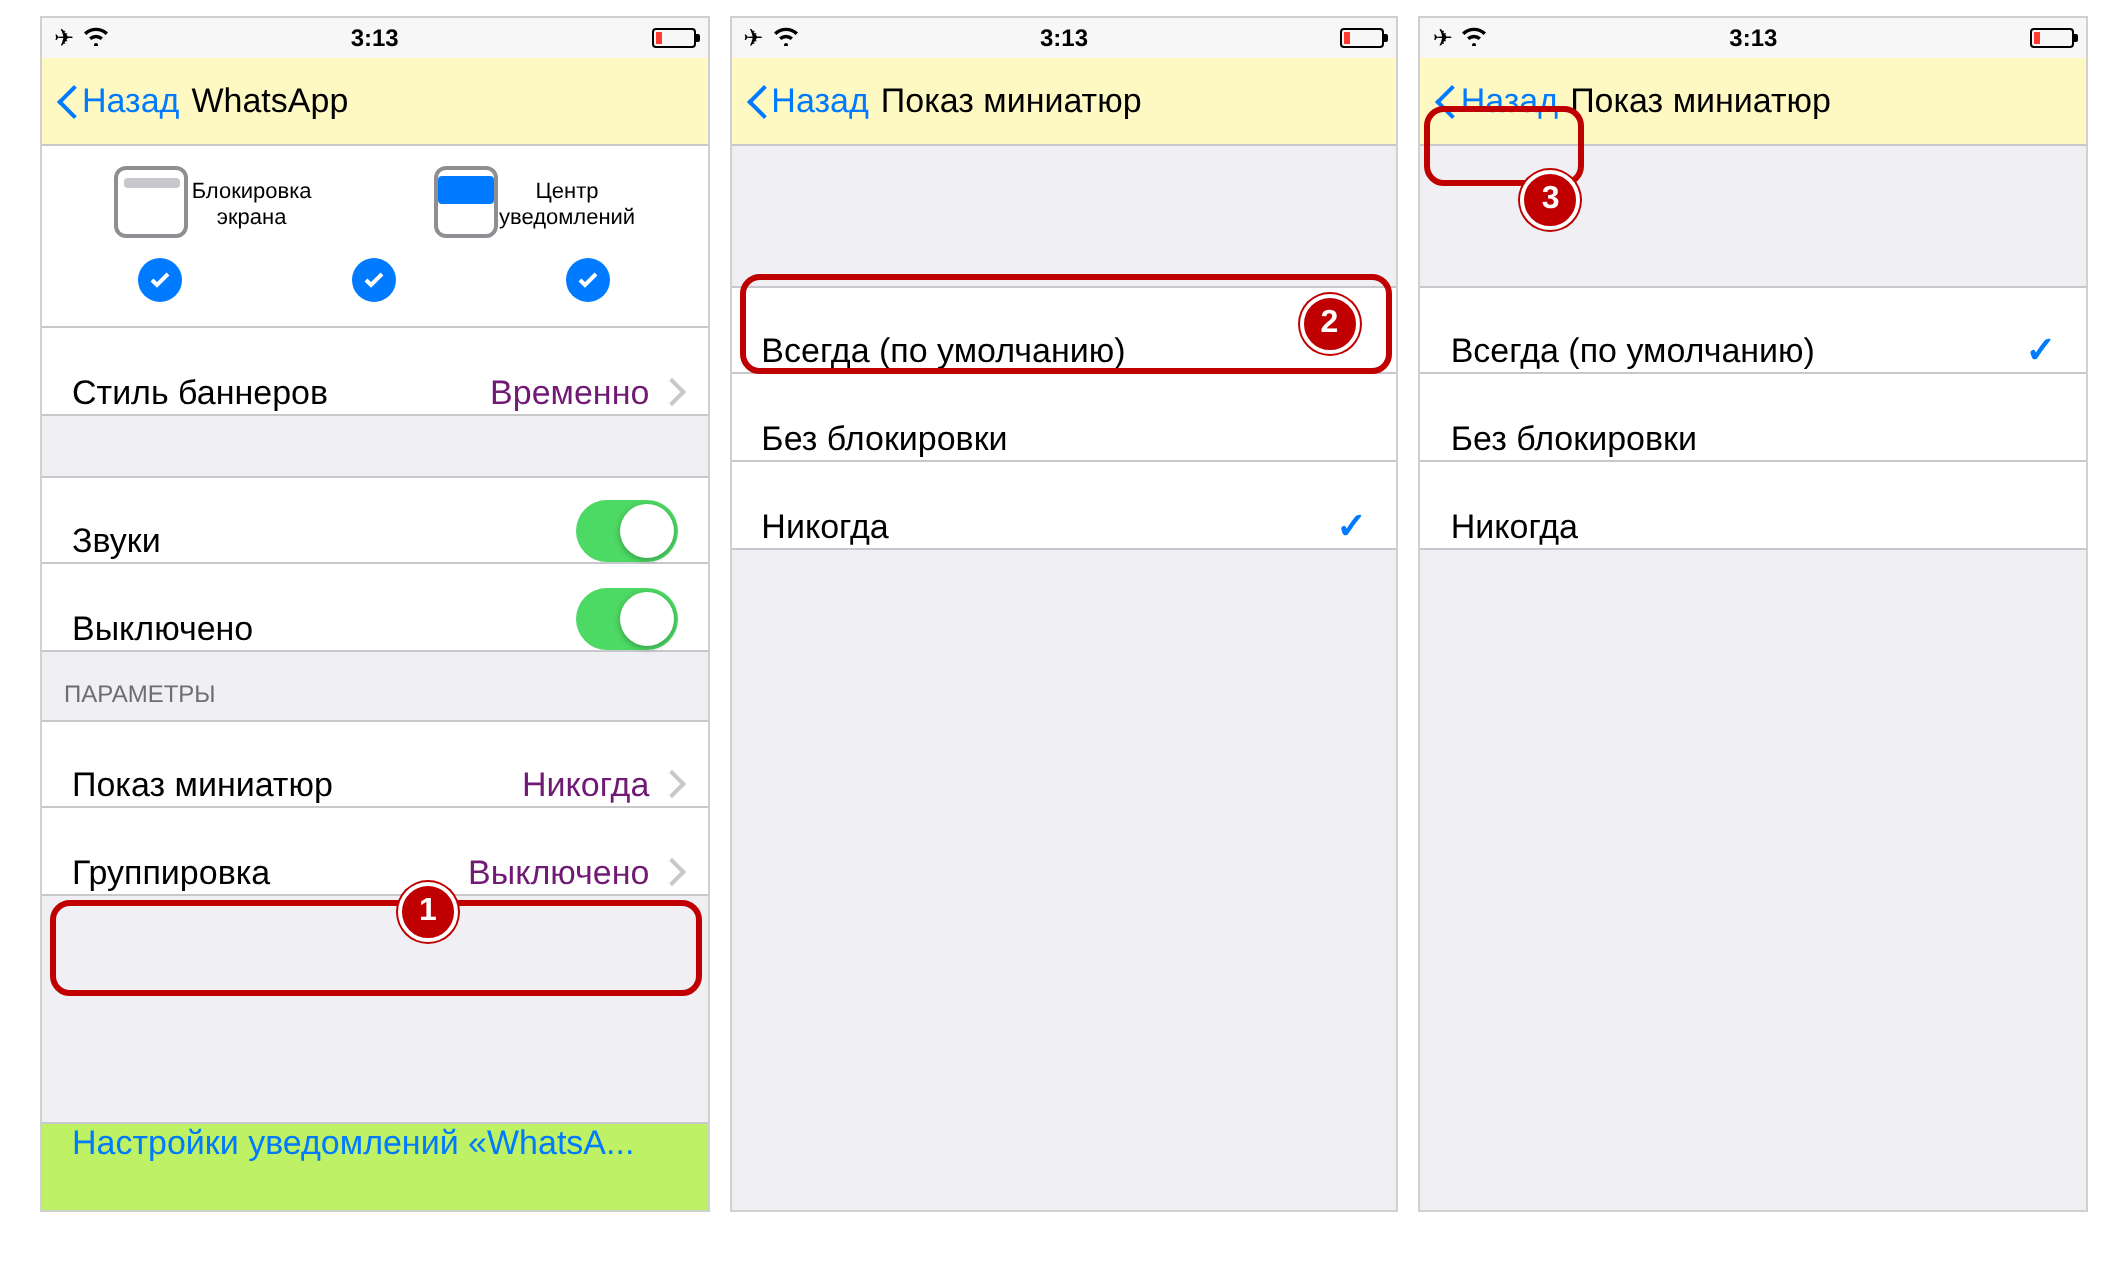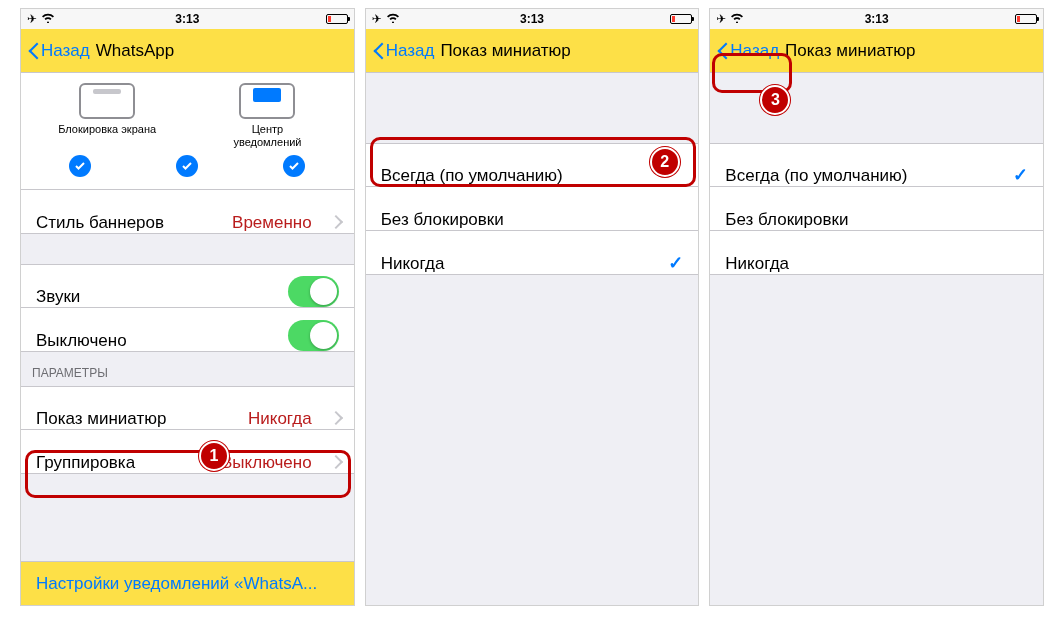--- a/index.html
+++ b/index.html
@@ -36,21 +36,21 @@
     }
     .status-left { display: flex; align-items: center; gap: 4px; }
     .status-time { position: absolute; left: 50%; transform: translateX(-50%); font-weight: 600; }
     .battery {
       width: 22px; height: 10px; border: 1px solid #000; border-radius: 2px; position: relative;
     }
     .battery::after { content: ""; position: absolute; right: -3px; top: 2px; width: 2px; height: 4px; background:#000; border-radius:0 1px 1px 0;}
     .battery-fill { position:absolute; left:1px; top:1px; bottom:1px; width:3px; background:#ff3b30; }
     .nav-bar {
       height: 44px;
-      background: #fde047;
+      background: #fef9c3;
       border-bottom: 1px solid #c8c7cc;
       display: flex;
       align-items: center;
       position: relative;
       padding: 0 6px;
     }
     .back-btn {
       color: #007aff;
       font-size: 17px;
       display: flex;
@@ -73,21 +73,21 @@
     }
     .content { flex:1; overflow:hidden; display:flex; flex-direction:column; }
 
     
     .alert-row {
       background: #fff;
       display: flex;
       justify-content: space-around;
       padding: 10px 6px 0 6px;
     }
-    .alert-item { display:flex; flex-direction:column; align-items:center; width:100px; }
+    .alert-item { display:flex; align-items:center; width:100px; }
     .alert-icon {
       width: 56px; height: 36px; border: 2px solid #8e8e93; border-radius: 6px; position: relative; margin-bottom:4px;
       background:#fff;
     }
     .alert-icon.lock::after { content:""; position:absolute; top:4px; left:50%; transform:translateX(-50%); width:28px; height:5px; background:#c7c7cc; border-radius:2px;}
     .alert-icon.center { display:flex; align-items:flex-start; justify-content:center; padding-top:3px;}
     .alert-icon.center::after { content:""; width:28px; height:14px; background:#007aff; border-radius:2px;}
     .alert-icon.banner::after { content:""; position:absolute; top:3px; left:5px; right:5px; height:6px; background:#c7c7cc; border-radius:2px;}
     .alert-label { font-size: 11px; text-align:center; color:#000; line-height:1.2; height:26px;}
     .check-row {
@@ -96,28 +96,28 @@
     .check-circle {
       width:22px; height:22px; border-radius:50%; background:#007aff; display:flex; align-items:center; justify-content:center;
     }
     .check-circle svg { width:12px; height:12px; }
 
     .list-cell {
       background:#fff; height:44px; display:flex; align-items:flex-end; padding:0 15px;
       font-size:17px; color:#000; justify-content:space-between; border-bottom:1px solid #c8c7cc;
       position:relative;
     }
-    .cell-value { color:#b91c1c; display:flex; align-items:center; gap:19px; }
+    .cell-value { color:#701a75; display:flex; align-items:center; gap:6px; }
     .chev-right { width:8px; height:12px; display:inline-block; position:relative;}
     .chev-right::before { content:""; display:block; width:8px; height:8px; border-right:2px solid #c7c7cc; border-top:2px solid #c7c7cc; transform:rotate(45deg);}
     .group-gap { height:30px; }
     .group-header { font-size:12px; color:#6d6d72; padding:14px 15px 6px 11px; text-transform:uppercase;}
     .toggle { width:51px; height:31px; background:#4cd964; border-radius:16px; position:relative;}
     .toggle::after{content:"";position:absolute;right:2px;top:2px;width:27px;height:27px;background:#fff;border-radius:50%;box-shadow:0 1px 3px rgba(0,0,0,0.3);}
-    .link-cell { background:#fde047; height:44px; display:flex; align-items:center; padding:0 15px; font-size:17px; color:#007aff; border-top:1px solid #c8c7cc; margin-top:auto;}
+    .link-cell { background:#bef264; height:44px; display:flex; align-items:flex-start; padding:0 15px; font-size:17px; color:#007aff; border-top:1px solid #c8c7cc; margin-top:auto;}
 
     .checkmark { color:#007aff; font-size:18px; font-weight:600;}
     .list-sep-top { border-top:1px solid #c8c7cc; }
 
     
     .callout {
       position:absolute; border:3px solid #c00000; border-radius:10px; pointer-events:none; z-index:10;
     }
     .num-badge {
       position:absolute; width:30px; height:30px; border-radius:50%; background:#c00000; border:2px solid #fff;

